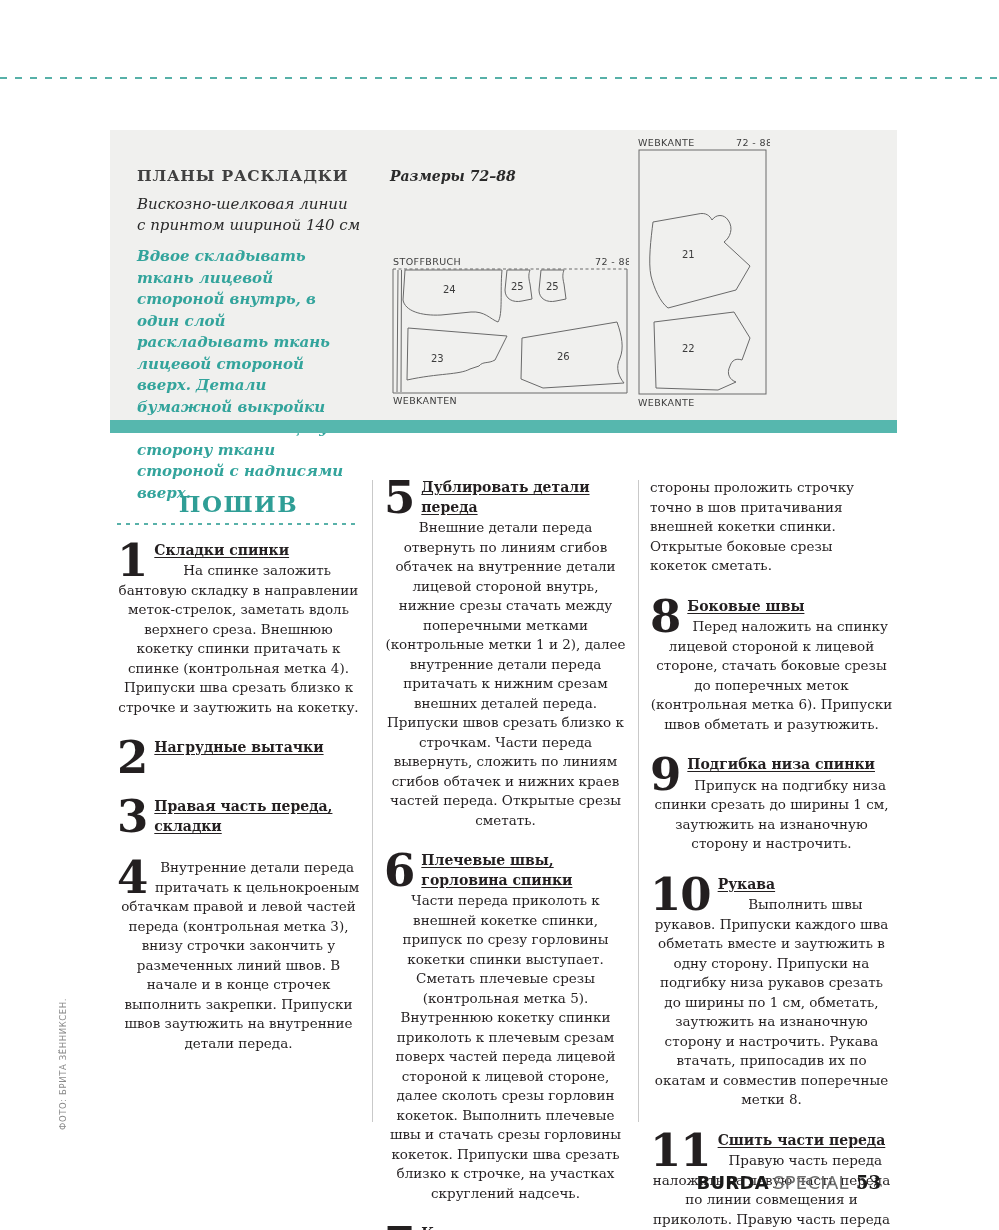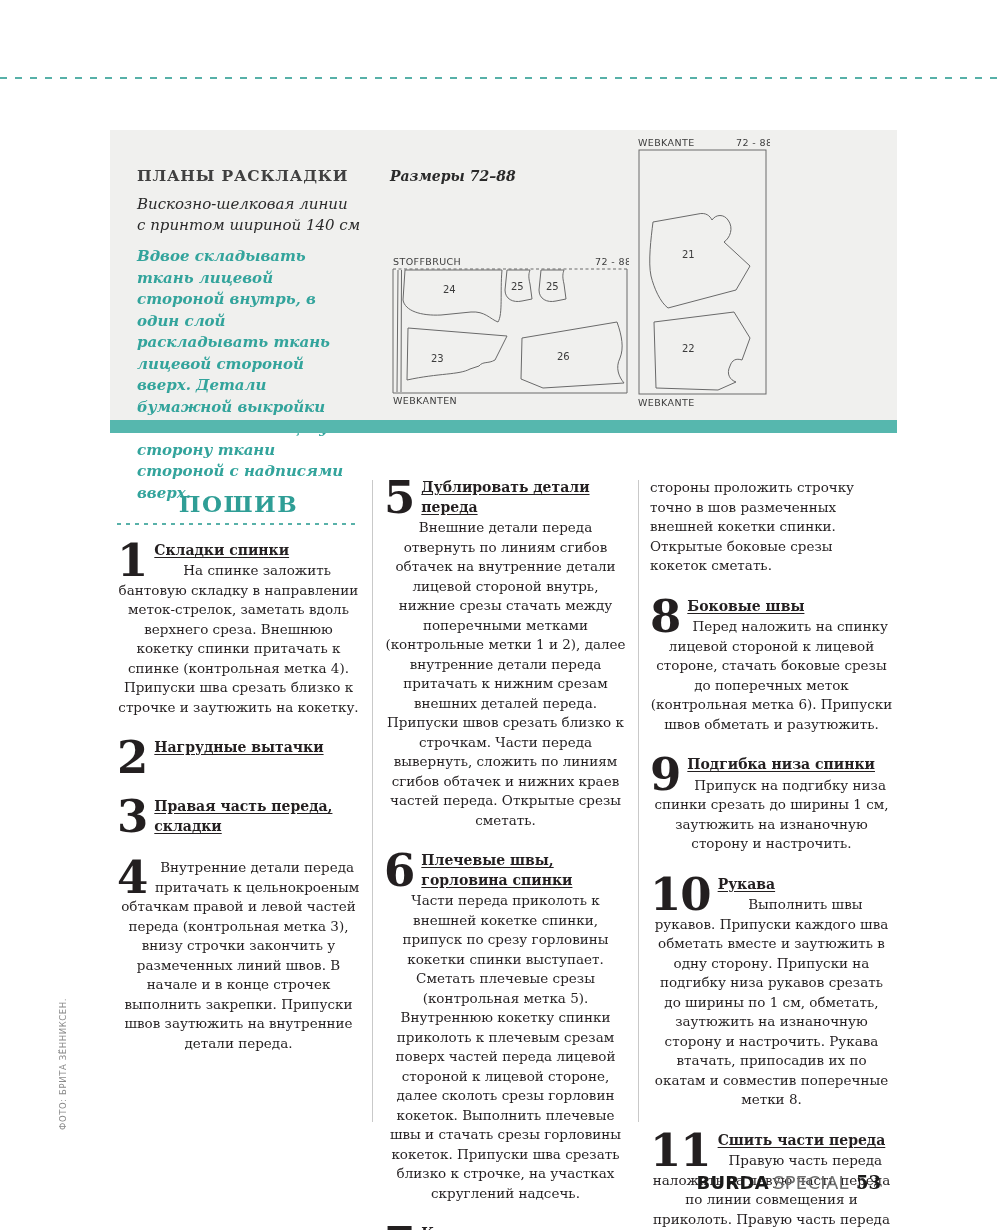--- a/index.html
+++ b/index.html
@@ -160,21 +160,21 @@
       <div class="sec-body">Части переда приколоть к внешней кокетке спинки, припуск по срезу горловины кокетки спинки выступает. Сметать плечевые срезы (контрольная метка 5). Внутреннюю кокетку спинки приколоть к плечевым срезам поверх частей переда лицевой стороной к лицевой стороне, далее сколоть срезы горловин кокеток. Выполнить плечевые швы и стачать срезы горловины кокеток. Припуски шва срезать близко к строчке, на участках скруглений надсечь.</div>
     </div>
     <div class="section">
       <div class="numeral">7</div>
       <div class="sec-heading">Кокетка</div>
 
     </div>
   </div>
 
   <div class="col col3">
-    <div class="continuation">стороны проложить строчку точно в шов размеченных внешней кокетки спинки. Открытые боковые срезы кокеток сметать.</div>
+    <div class="continuation">стороны проложить строчку точно в шов притачивания внешней кокетки спинки. Открытые боковые срезы кокеток сметать.</div>
     <div class="section">
       <div class="numeral">8</div>
       <div class="sec-heading">Боковые швы</div>
       <div class="sec-body">Перед наложить на спинку лицевой стороной к лицевой стороне, стачать боковые срезы до поперечных меток (контрольная метка 6). Припуски швов обметать и разутюжить.</div>
     </div>
     <div class="section">
       <div class="numeral">9</div>
       <div class="sec-heading">Подгибка низа спинки</div>
       <div class="sec-body">Припуск на подгибку низа спинки срезать до ширины 1 см, заутюжить на изнаночную сторону и настрочить.</div>
     </div>

